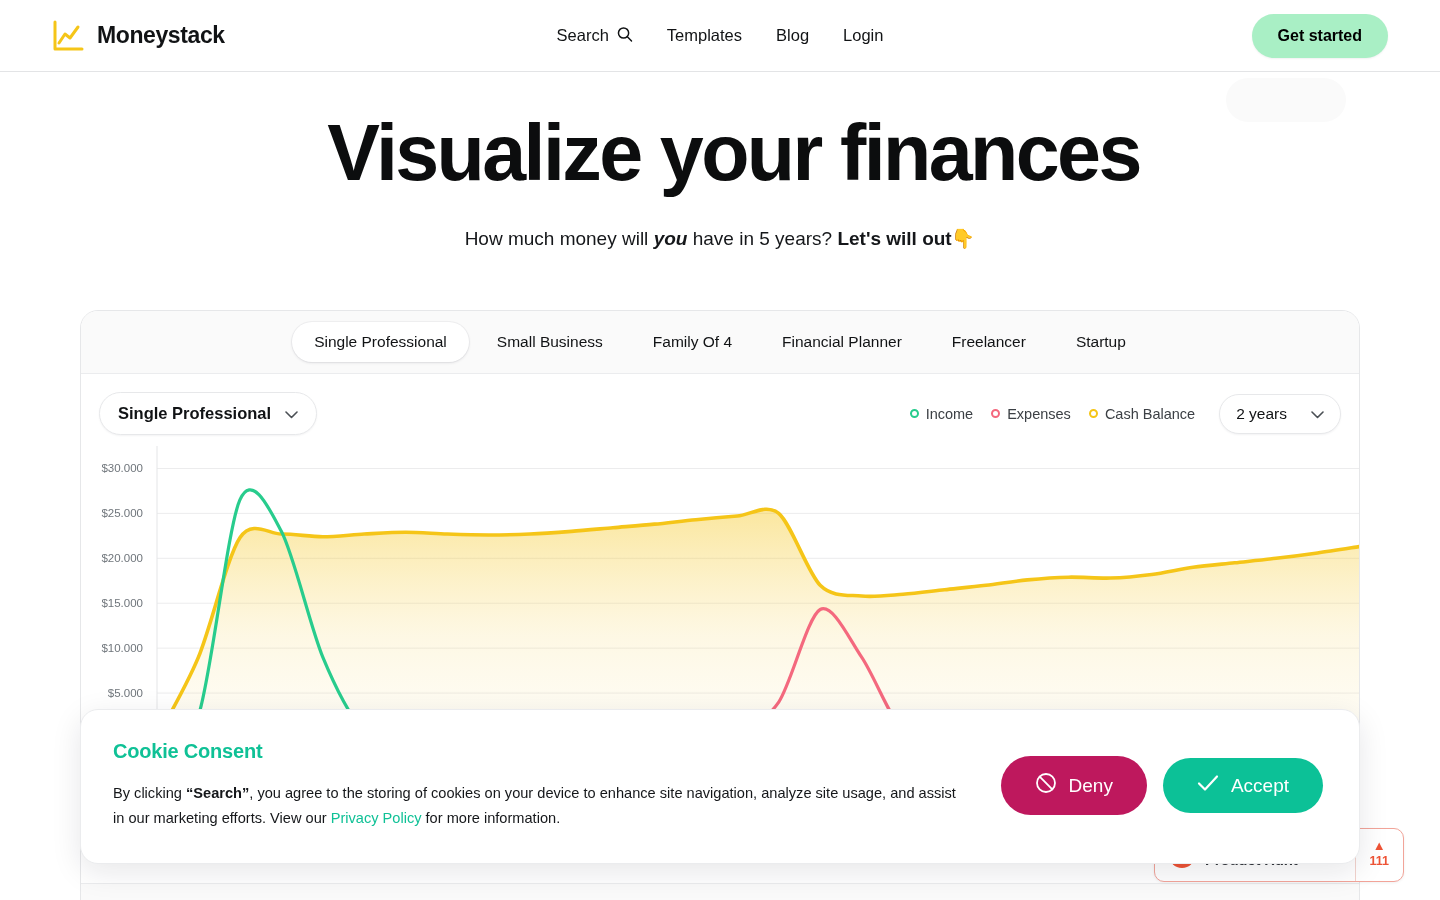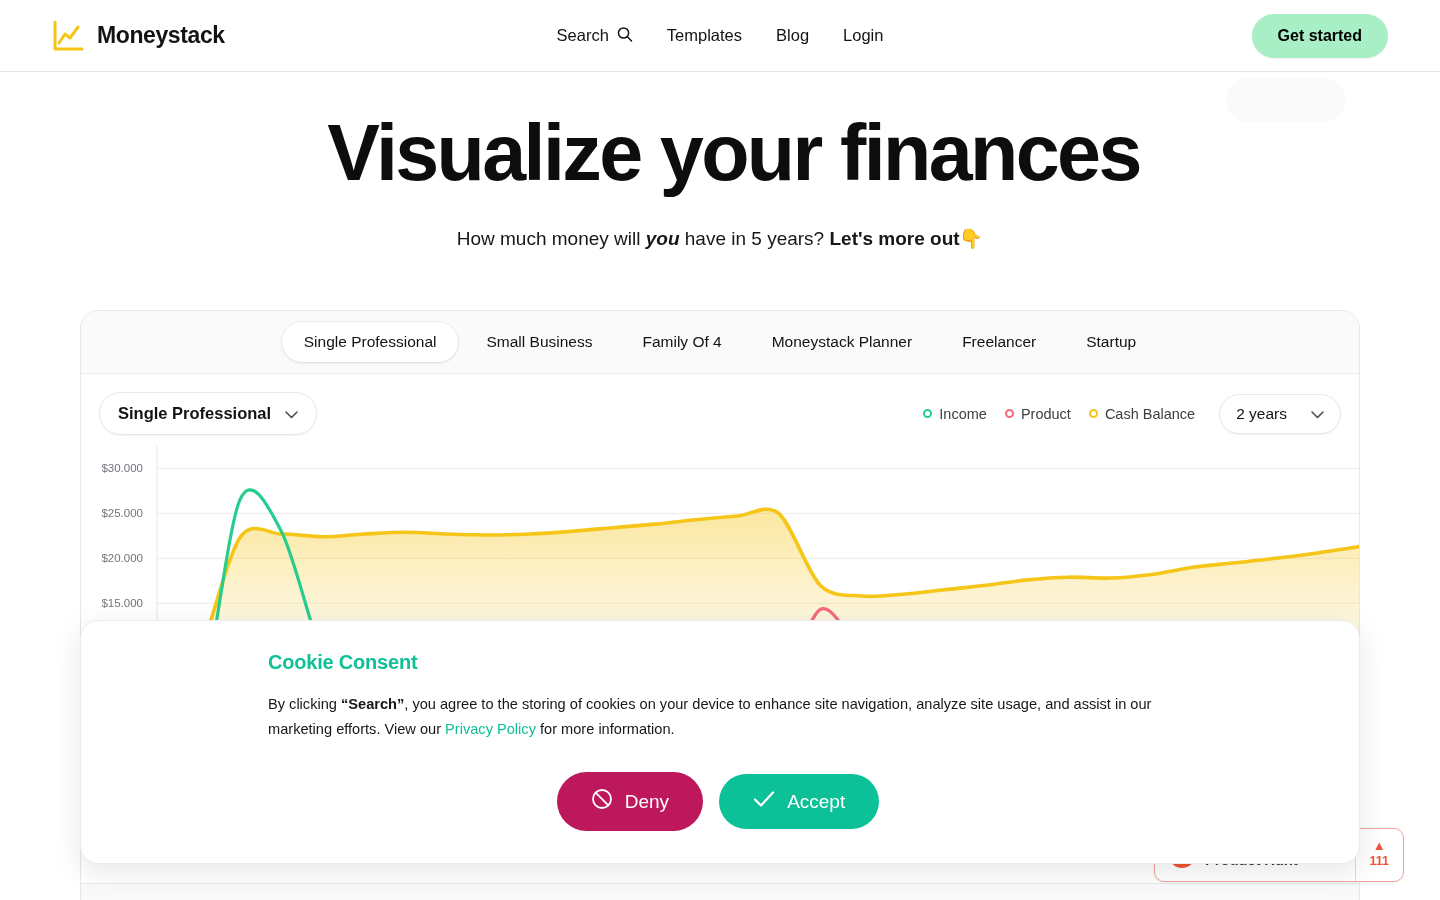--- a/index.html
+++ b/index.html
@@ -178,21 +178,20 @@
   
   .cookie {
     position: absolute; left: 80px; right: 80px; bottom: 36px;
     background: #fff;
     border: 1px solid #ebecee;
     border-radius: 18px;
     box-shadow: 0 8px 30px rgba(16,24,40,.10);
     padding: 30px 36px 32px 32px;
     display: flex; align-items: center; gap: 30px;
     z-index: 40;
-    flex-direction: column;
   }
   .cookie-body { flex: 1 1 auto; }
   .cookie-title {
     color: #0fc196; font-size: 20px; font-weight: 700;
     letter-spacing: -.2px; margin-bottom: 18px;
   }
   .cookie-text {
     font-size: 14.6px; line-height: 1.7; color: #15171a; max-width: 900px;
   }
   .cookie-text b { font-weight: 700; }
@@ -249,31 +248,31 @@
     <button class="cta">Get started</button>
   </div>
 </header>
 <div style="position:relative;">
   <div class="cta-ghost" style="position:absolute; right:94px; top:6px; left:auto;"></div>
 </div>
 
 <section class="hero">
   <h1>Visualize your finances</h1>
   <p class="hero-sub">
-    <span>How much money will </span><span class="em">you</span><span> have in 5 years? </span><span class="strong">Let's more out</span><span class="point-down">👇</span>
+    <span>How much money will </span><span class="em">you</span><span> have in 5 years? </span><span class="strong">Let's will out</span><span class="point-down">👇</span>
   </p>
 </section>
 
 <section class="card">
 
   <div class="tabbar">
     <button class="tab active">Single Professional</button>
     <button class="tab">Small Business</button>
     <button class="tab">Family Of 4</button>
-    <button class="tab">Moneystack Planner</button>
+    <button class="tab">Financial Planner</button>
     <button class="tab">Freelancer</button>
     <button class="tab">Startup</button>
   </div>
 
   <div class="chart-toolbar">
     <div class="profile-select">
       <span>Single Professional</span>
       <span class="chev">
         <svg width="13" height="8" viewBox="0 0 13 8" fill="none">
           <path d="M1 1 L6.5 6.5 L12 1" stroke="#4b5055" stroke-width="1.6" stroke-linecap="round" stroke-linejoin="round"></path>
@@ -281,21 +280,21 @@
       </span>
     </div>
 
     <div class="legend-wrap">
       <div class="legend-item">
         <span class="legend-dot" style="color:#28cc8d"></span>
         <span>Income</span>
       </div>
       <div class="legend-item">
         <span class="legend-dot" style="color:#f4697e"></span>
-        <span>Product</span>
+        <span>Expenses</span>
       </div>
       <div class="legend-item">
         <span class="legend-dot" style="color:#f5c518"></span>
         <span>Cash Balance</span>
       </div>
 
       <div class="range-select">
         <span>2 years</span>
         <span class="chev">
           <svg width="13" height="8" viewBox="0 0 13 8" fill="none">

